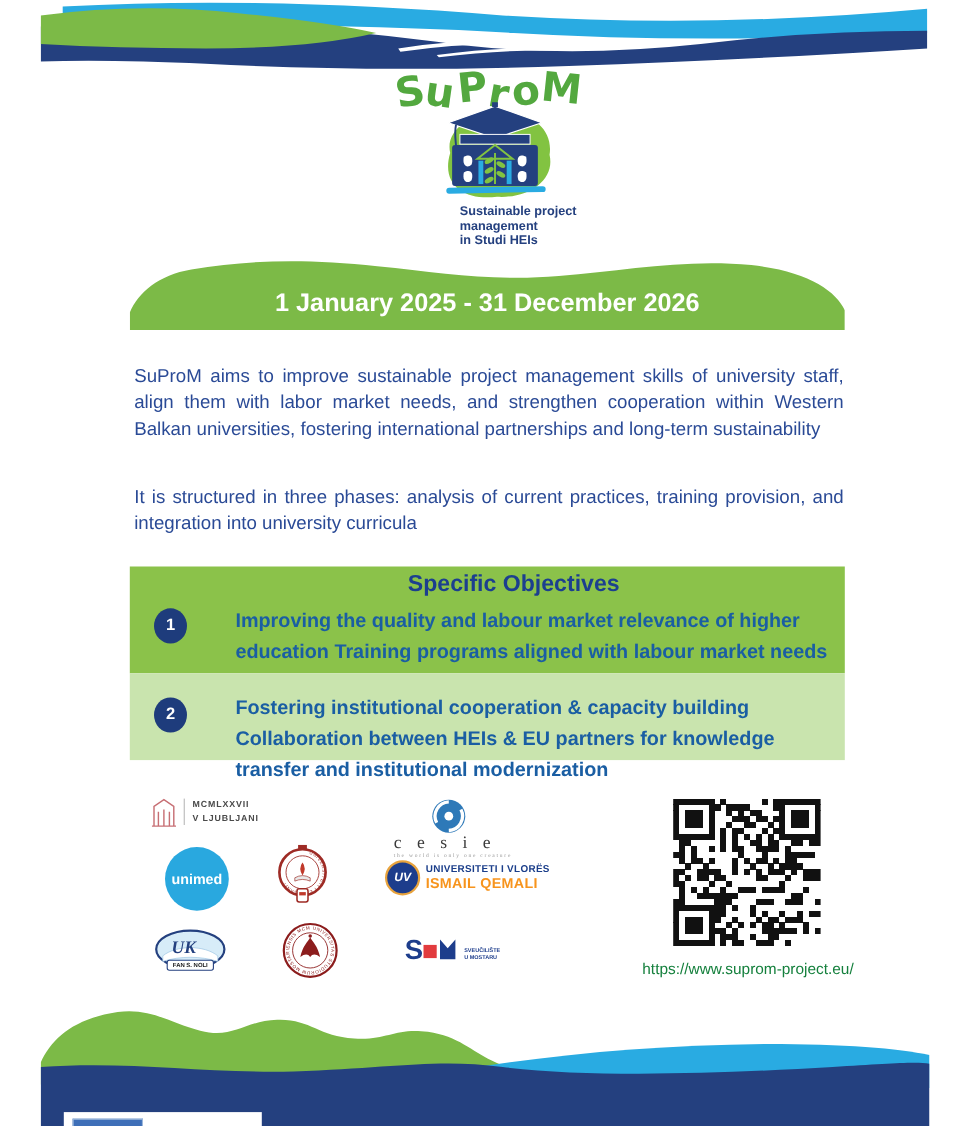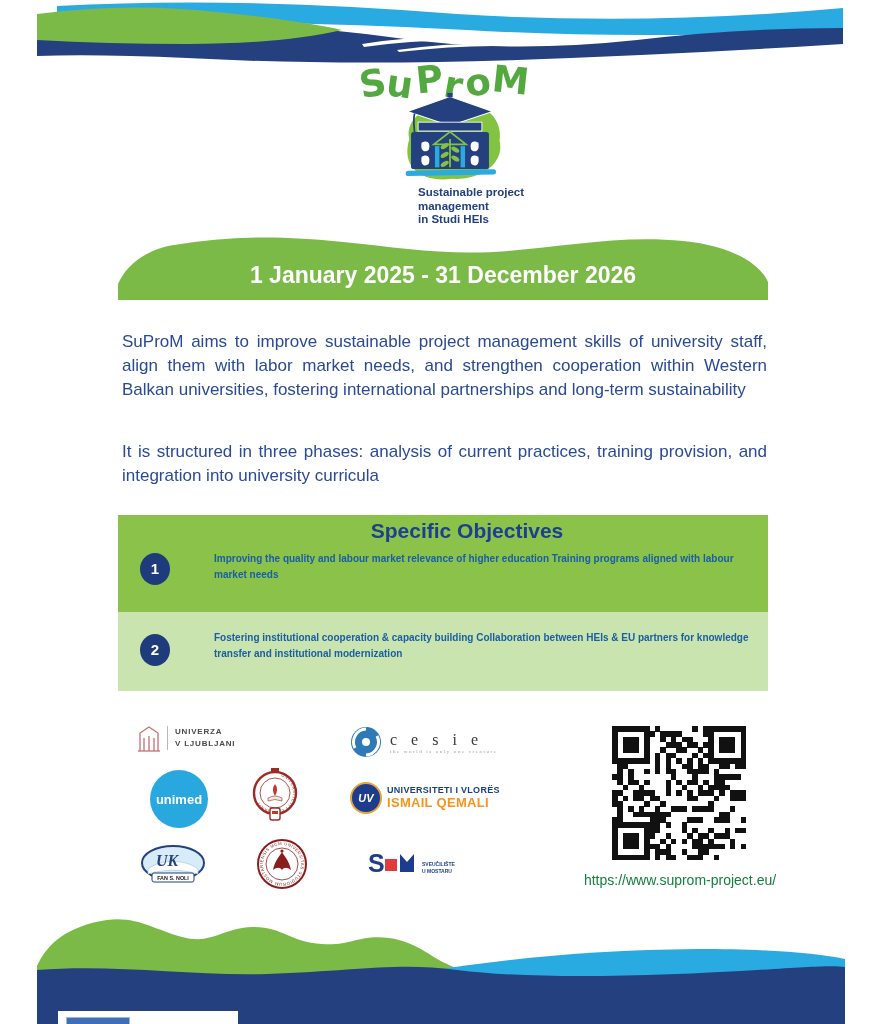--- a/index.html
+++ b/index.html
@@ -34,30 +34,30 @@
 
   
   #objectives{left:118px;top:515px;width:650px;height:176px;}
   #obj-top{position:absolute;left:0;top:0;width:650px;height:97px;background:#8BC24A;}
   #obj-bottom{position:absolute;left:0;top:97px;width:650px;height:79px;background:#C9E4AE;}
   #obj-title{position:absolute;left:0;top:4px;width:100%;text-align:center;
              color:#1C3F8F;font-weight:bold;font-size:21px;padding-left:24px;}
   .obj-circle{position:absolute;width:30px;height:32px;border-radius:50%;background:#1E3C7C;
               color:#ffffff;font-weight:bold;font-size:15px;text-align:center;line-height:32px;}
   .obj-text{position:absolute;left:96px;width:545px;color:#1A5EA3;font-weight:bold;
-            font-size:10px;line-height:1.55;}
+            font-size:18px;line-height:1.55;}
 
   
   .partner{display:flex;align-items:center;}
   #lj{left:138px;top:724px;}
   #lj .txt{border-left:1px solid #b8b8b8;margin-left:7px;padding-left:7px;
            color:#4a4a4a;font-weight:bold;font-size:8px;letter-spacing:0.8px;line-height:1.5;}
   #pa{left:230px;top:716px;}
   #pa .txt{margin-left:6px;color:#1a1a1a;font-weight:bold;font-size:11px;line-height:1.05;}
-  #ce{left:350px;top:726px;}
+  #ce{left:350px;top:726px;flex-direction:column;}
   #ce .word{margin-left:8px;font-family:"Liberation Serif",serif;color:#3a3a3a;
             font-size:16px;letter-spacing:5px;}
   #ce .tag{font-family:"Liberation Serif",serif;color:#9a9a9a;font-size:5px;letter-spacing:1.6px;margin-left:8px;}
   #un{left:150px;top:770px;width:58px;height:58px;border-radius:50%;background:#29A8DF;
       color:#fff;font-weight:bold;font-size:13px;display:flex;align-items:center;justify-content:center;text-align:center;}
   #el{left:250px;top:768px;}
   #vl{left:350px;top:782px;}
   #vl .badge{width:28px;height:28px;border-radius:50%;background:#1D3D8C;border:2px solid #E8A33D;
              color:#fff;font-weight:bold;font-style:italic;font-size:11px;display:flex;
              align-items:center;justify-content:center;}
@@ -149,21 +149,21 @@
 
   <div class="abs partner" id="lj">
     <svg width="22" height="28" viewBox="0 0 22 28">
       <g stroke="#C76F74" stroke-width="1.3" fill="none">
         <path d="M2,27 L2,9 L11,3 L20,9 L20,27"></path>
         <path d="M6,27 L6,14 M11,27 L11,12 M16,27 L16,14"></path>
         <path d="M0,27 L22,27"></path>
       </g>
     </svg>
     <div class="txt">
-      <div>UNIVERZA</div>
+      <div>MCMLXXVII</div>
       <div>V LJUBLJANI</div>
     </div>
   </div>
 
 
   <div class="abs partner" id="ce">
     <svg width="32" height="32" viewBox="0 0 32 32">
       <circle cx="16" cy="16" r="15" fill="#2E79B8"></circle>
       <path d="M16,3 a13,13 0 0,0 -11,19" stroke="#ffffff" stroke-width="3" fill="none"></path>
       <path d="M16,29 a13,13 0 0,0 11,-19" stroke="#ffffff" stroke-width="3" fill="none"></path>

